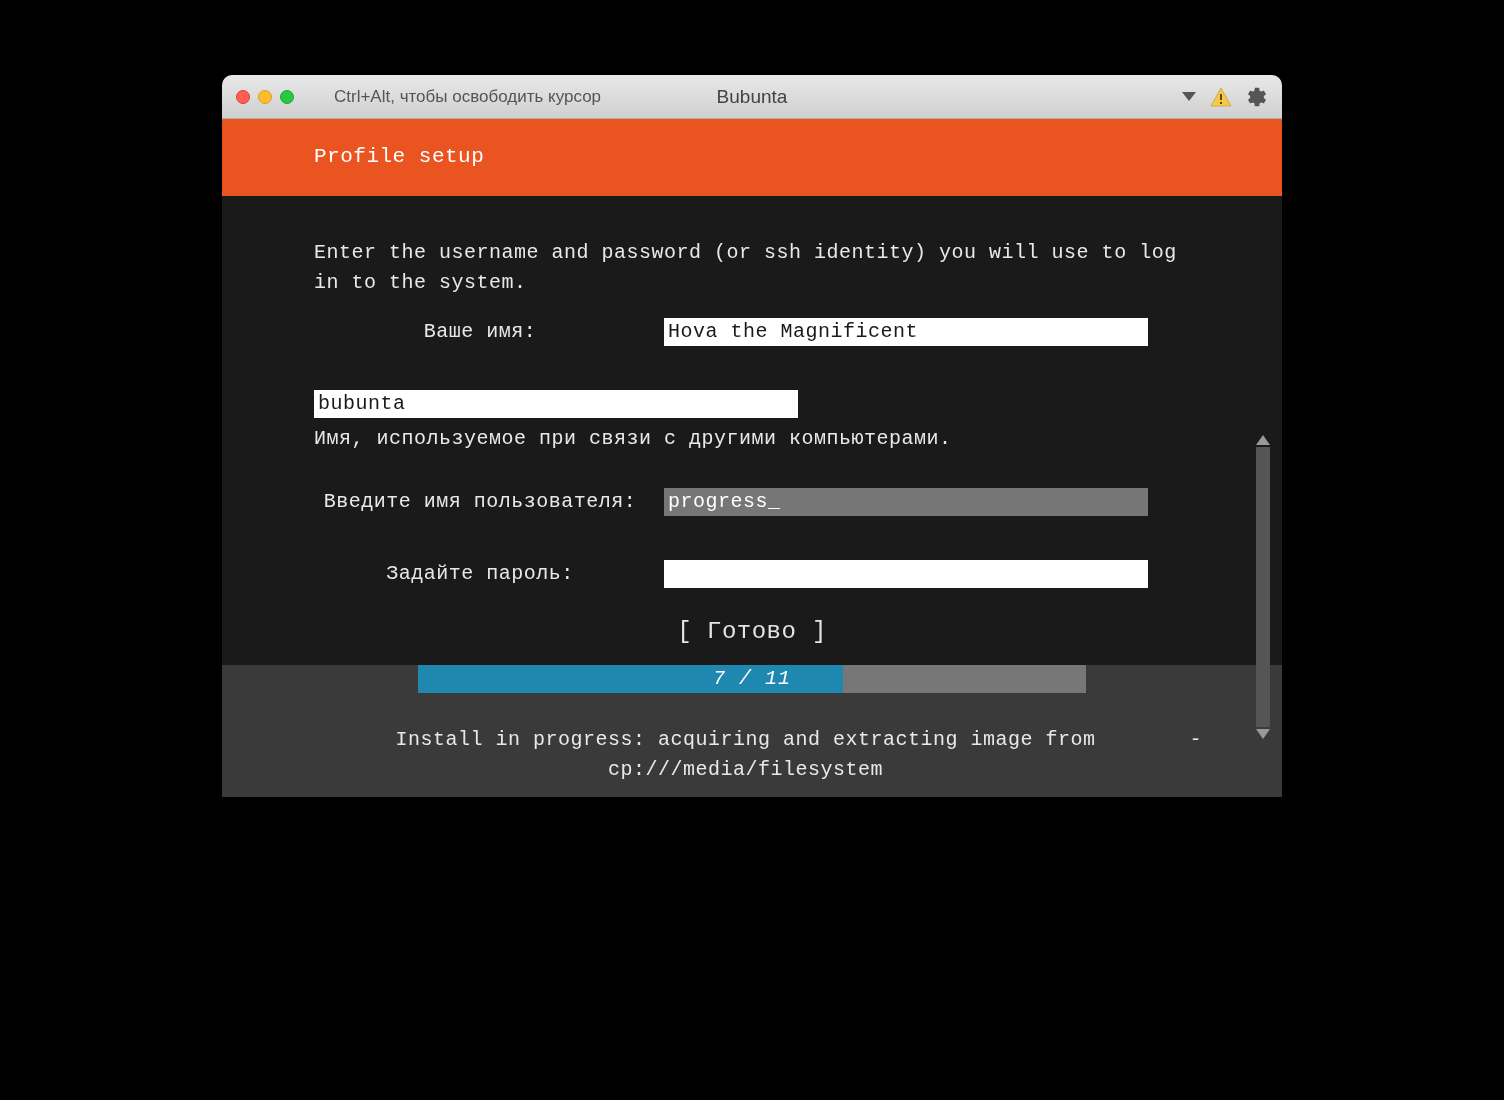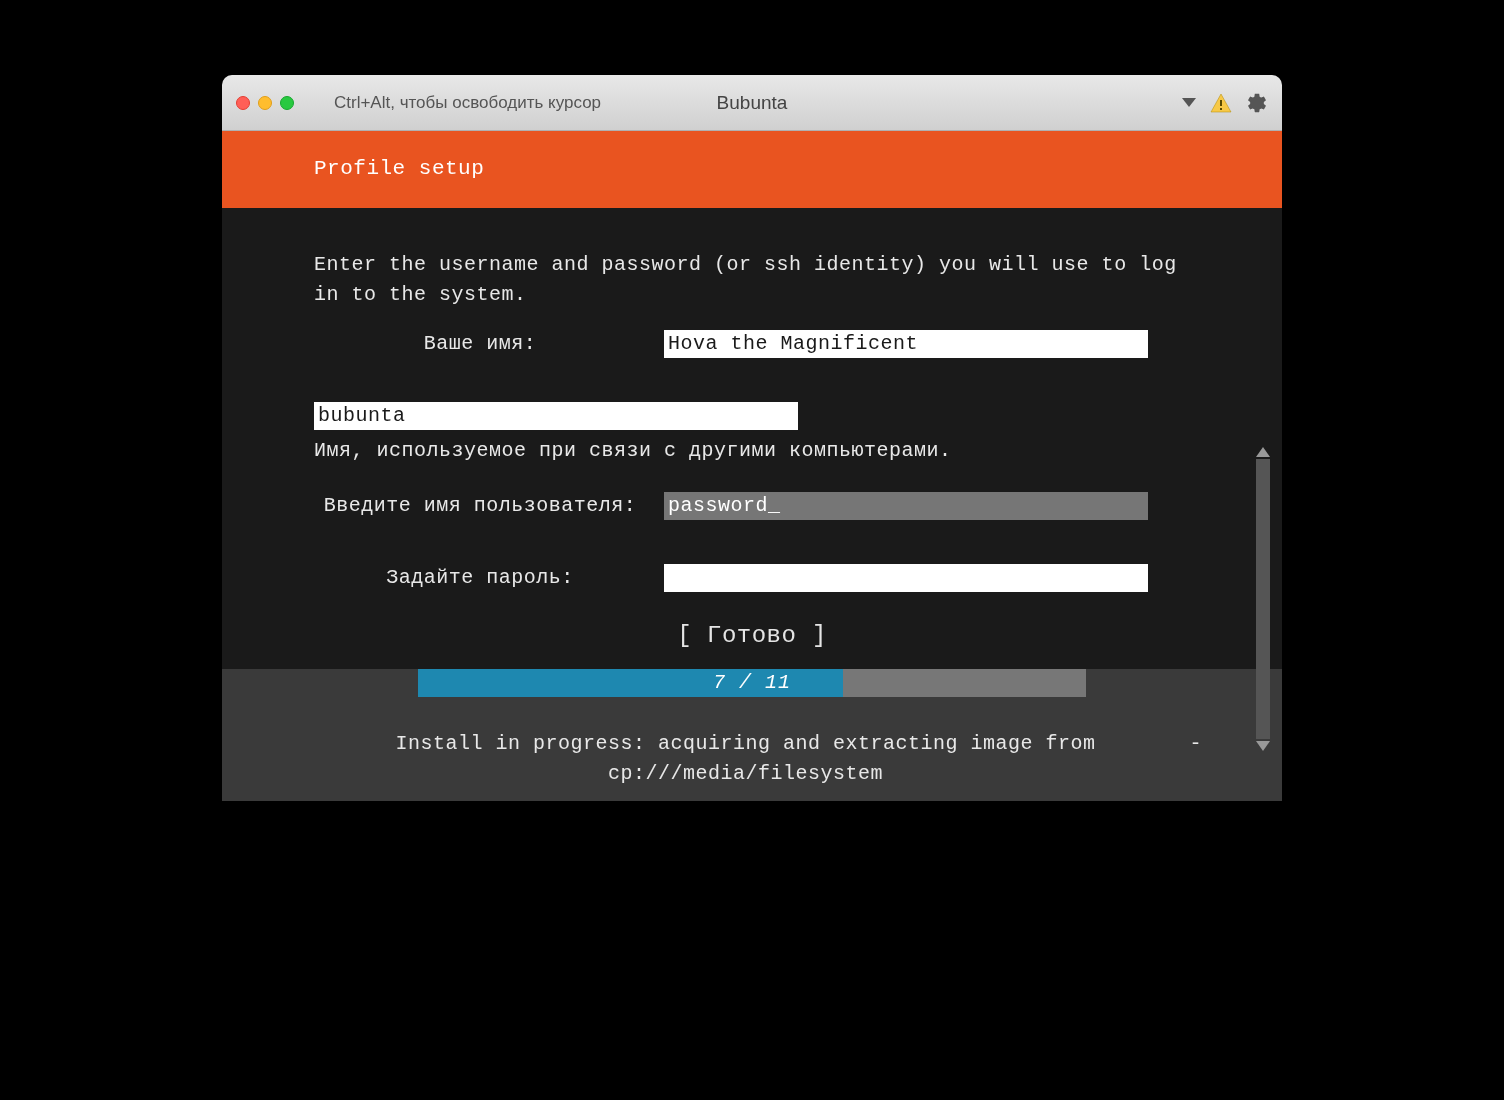--- a/index.html
+++ b/index.html
@@ -18,21 +18,21 @@
       padding-top: 75px;
     }
     .window {
       width: 1060px;
       background: #1a1a1a;
       border-radius: 10px 10px 0 0;
       box-shadow: 0 20px 60px rgba(0,0,0,0.6);
       overflow: hidden;
     }
     .titlebar {
-      height: 56px;
+      height: 44px;
       background: linear-gradient(to bottom, #e8e8e8, #d0d0d0);
       display: flex;
       align-items: center;
       padding: 0 14px;
       position: relative;
       border-bottom: 1px solid #b0b0b0;
     }
     .traffic-lights {
       display: flex;
       gap: 8px;
@@ -140,21 +140,21 @@
       font-size: 20px;
       margin-top: 6px;
       line-height: 1.5;
       letter-spacing: 0.5px;
     }
     .cursor::after {
       content: "_";
       color: #fff;
     }
     .gap-lg { margin-top: 44px; }
-    .gap-md { margin-top: 26px; }
+    .gap-md { margin-top: 34px; }
     
     .scrollbar {
       position: absolute;
       right: 12px;
       top: 328px;
       width: 14px;
       height: 280px;
     }
     .scroll-track {
       width: 14px;
@@ -286,21 +286,21 @@
       <div class="form-row gap-lg">
         <div class="form-field-col">
           <div class="text-input">bubunta</div>
           <div class="helper">Имя, используемое при связи с другими компьютерами.</div>
         </div>
       </div>
 
       <div class="form-row gap-md">
         <div class="form-label">Введите имя пользователя:</div>
         <div class="form-field-col">
-          <div class="text-input focused cursor">password</div>
+          <div class="text-input focused cursor">progress</div>
         </div>
       </div>
 
       <div class="form-row gap-lg">
         <div class="form-label">Задайте пароль:</div>
         <div class="form-field-col">
           <div class="text-input"></div>
         </div>
       </div>
 

